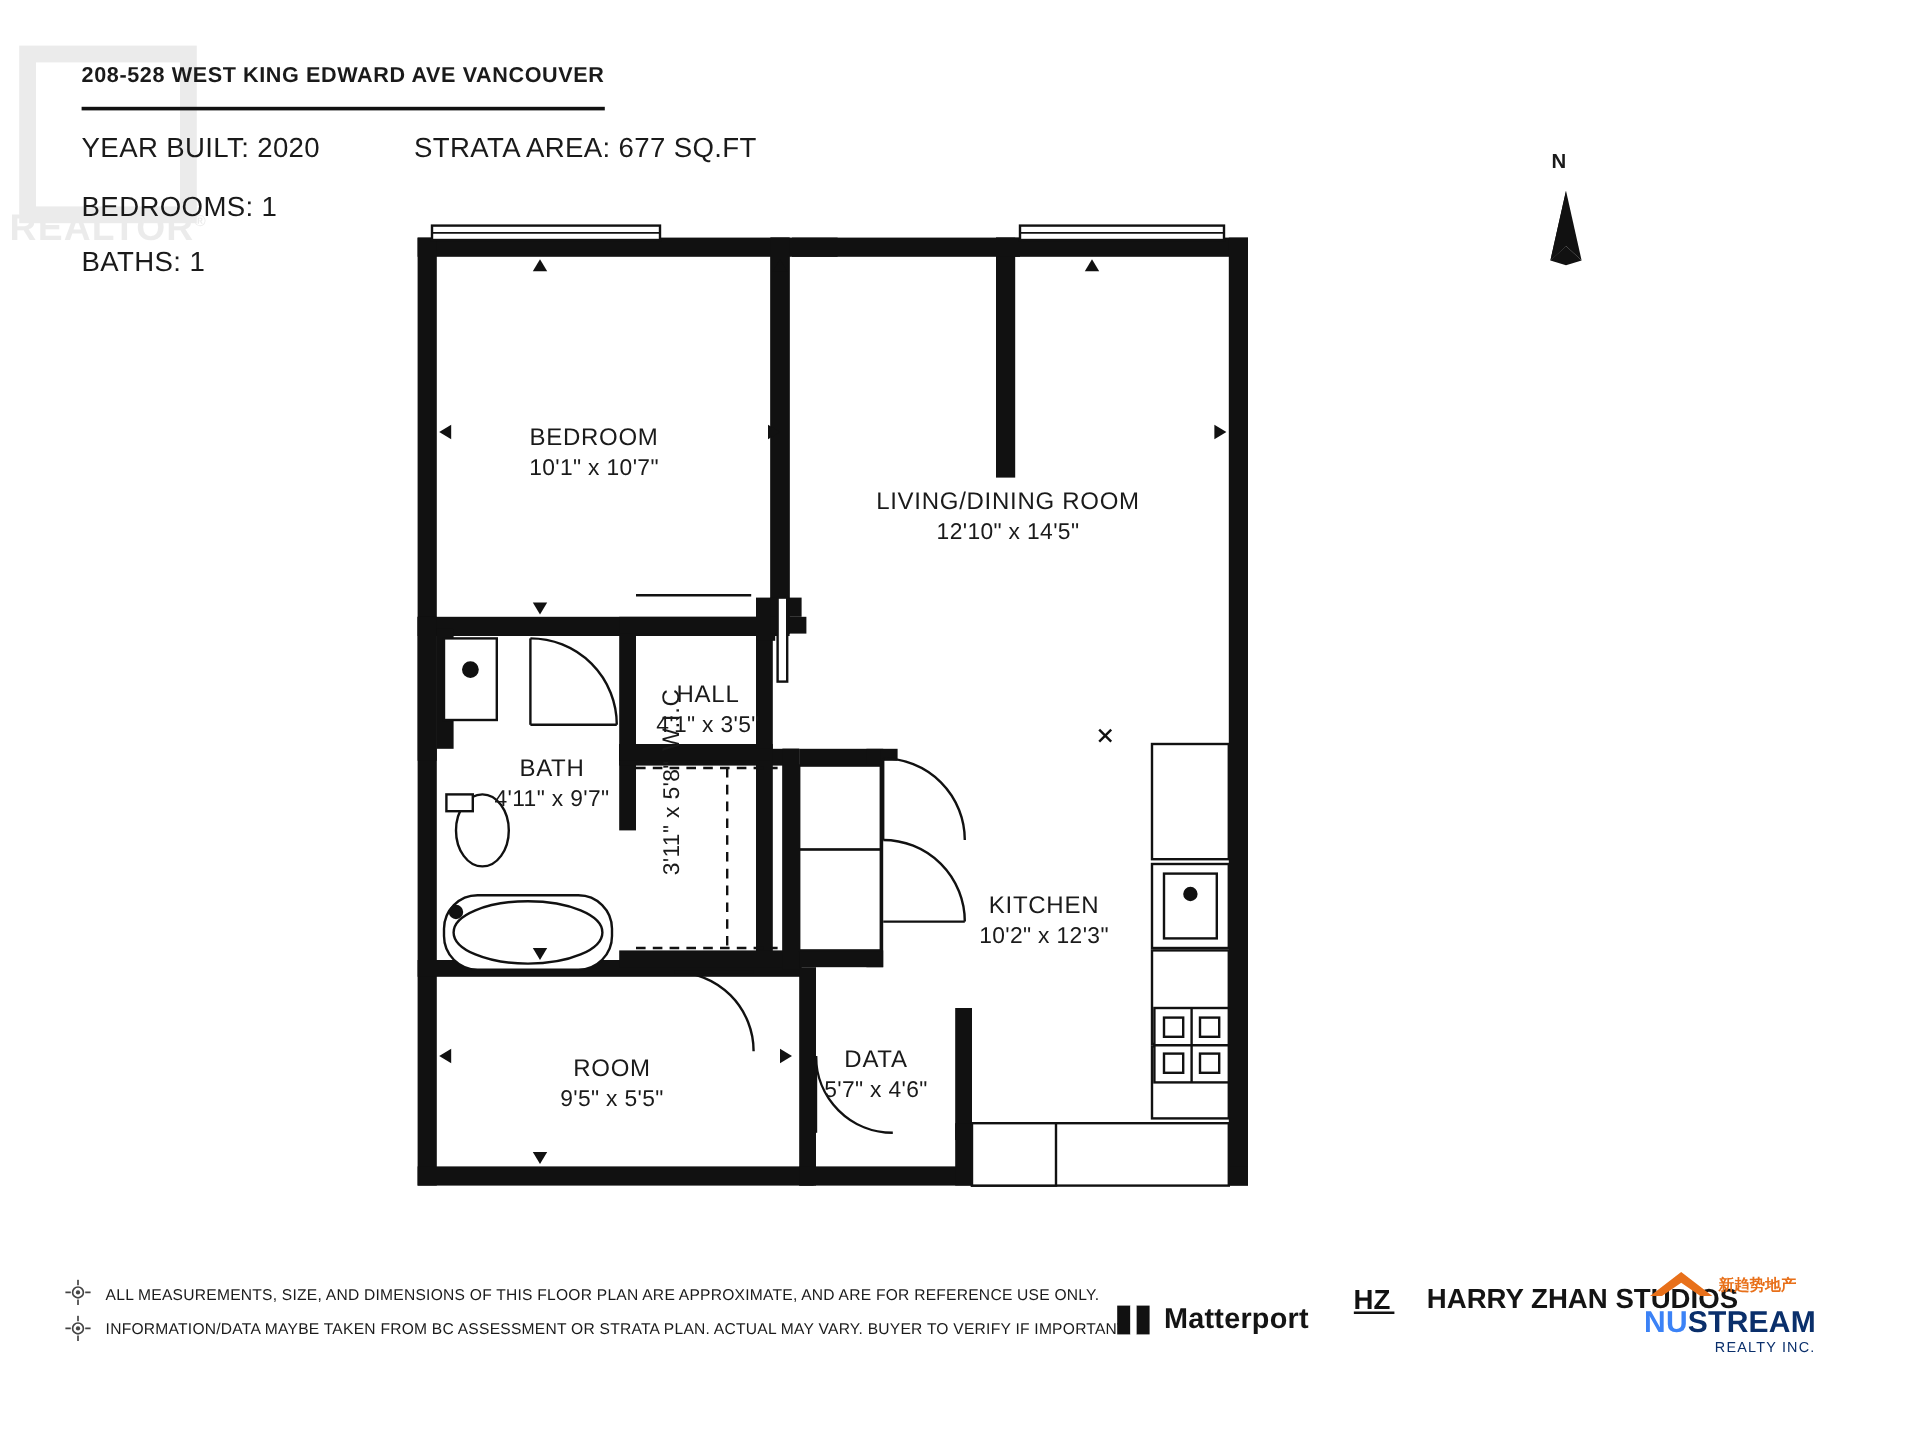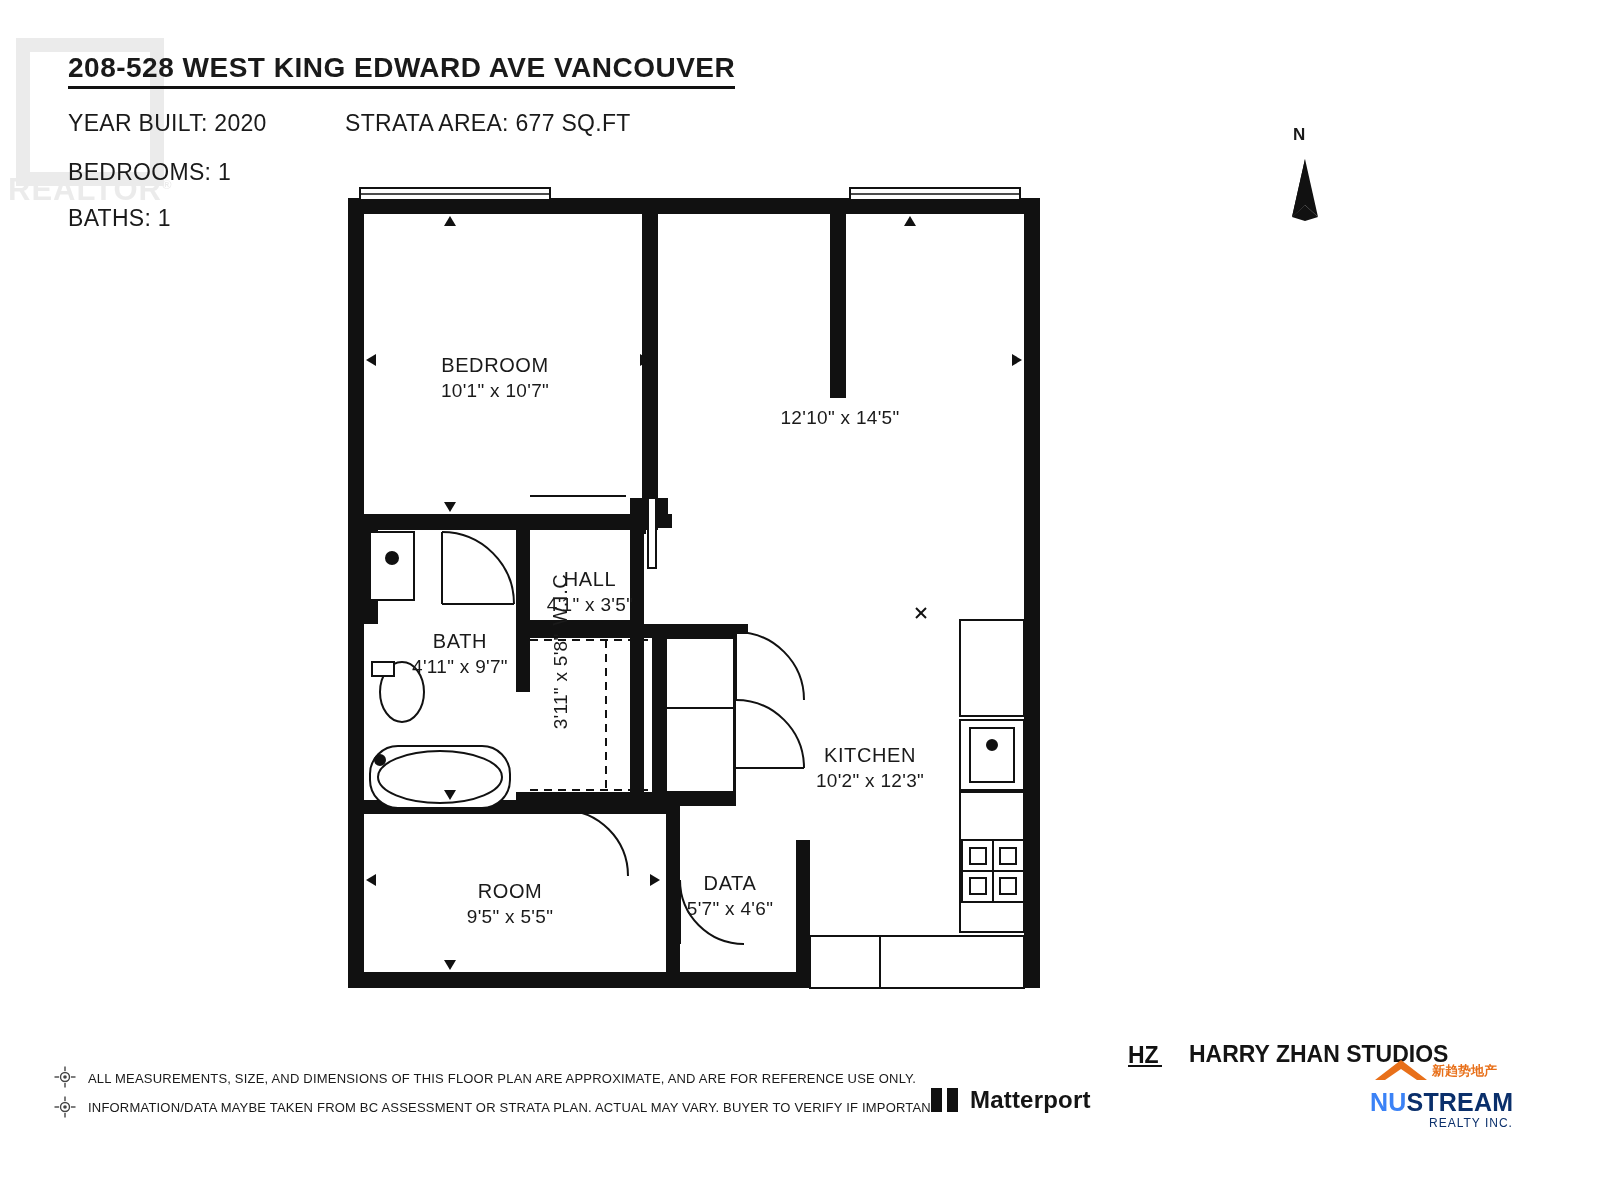--- a/index.html
+++ b/index.html
@@ -7,22 +7,22 @@
     width:1600px;height:1200px;
     background:#ffffff;
     font-family:"Liberation Sans", sans-serif;
     color:#1a1a1a;
     position:relative;
     overflow:hidden;
   }
   
   .title{
     position:absolute;left:68px;top:52px;
-    font-size:28px;font-weight:bold;letter-spacing:.5px;
-    border-bottom:3px solid #111;padding-bottom:2px;
+    font-size:18px;font-weight:bold;letter-spacing:.5px;
+    border-bottom:3px solid #111;padding-bottom:16px;
   }
   .meta{position:absolute;font-size:23px;letter-spacing:.3px;}
   .meta.m1{left:68px;top:110px;}
   .meta.m2{left:345px;top:110px;}
   .meta.m3{left:68px;top:159px;text-align:center;}
   .meta.m4{left:68px;top:205px;}
 
   
   .realtor{
     position:absolute;left:8px;top:38px;width:185px;height:205px;
@@ -56,21 +56,21 @@
   .foot{position:absolute;font-size:13px;letter-spacing:.2px;color:#1a1a1a;}
   .foot.f1{left:88px;top:1071px;}
   .foot.f2{left:88px;top:1100px;}
   .fdot{position:absolute;left:54px;width:22px;height:22px;}
   .fdot.d1{top:1066px;}
   .fdot.d2{top:1096px;}
 
   .brand{position:absolute;display:flex;align-items:center;}
   .matterport{left:930px;top:1085px;text-align:right;}
   .matterport .mtxt{font-size:24px;font-weight:bold;letter-spacing:.2px;margin-left:10px;color:#141414;}
-  .hz{left:1128px;top:1039px;}
+  .hz{left:1128px;top:1067px;}
   .hz .hztxt{font-size:23px;font-weight:bold;margin-left:25px;color:#141414;}
   .nustream{left:1370px;top:1058px;width:160px;}
   .nu-roof{position:absolute;left:3px;top:0;}
   .nu-cn{position:absolute;left:62px;top:4px;font-size:13px;color:#e8701a;font-weight:bold;}
   .nu-main{position:absolute;left:0;top:30px;font-size:25px;font-weight:bold;color:#0a2f6b;letter-spacing:.2px;}
   .nu-main .nu{color:#3b82f6;}
   .nu-main .stream{color:#0a2f6b;font-weight:bold;}
   .nu-sub{position:absolute;left:38px;top:58px;font-size:12px;color:#0a2f6b;letter-spacing:1px;margin-left:21px;}
 </style>
 </head>
@@ -239,20 +239,21 @@
   </g>
 </svg>
 </div>
 
 <div class="rlabel" style="left:350px;top:352px;width:290px;">
   <div class="nm">BEDROOM</div>
   <div class="dm">10'1" x 10'7"</div>
 </div>
 
 <div class="rlabel" style="left:650px;top:405px;width:380px;">
+  <div class="nm">LIVING/DINING ROOM</div>
   <div class="dm">12'10" x 14'5"</div>
 </div>
 
 <div class="rlabel" style="left:470px;top:566px;width:240px;">
   <div class="nm">HALL</div>
   <div class="dm">4'1" x 3'5"</div>
 </div>
 
 <div class="rlabel" style="left:340px;top:628px;width:240px;">
   <div class="nm">BATH</div>

